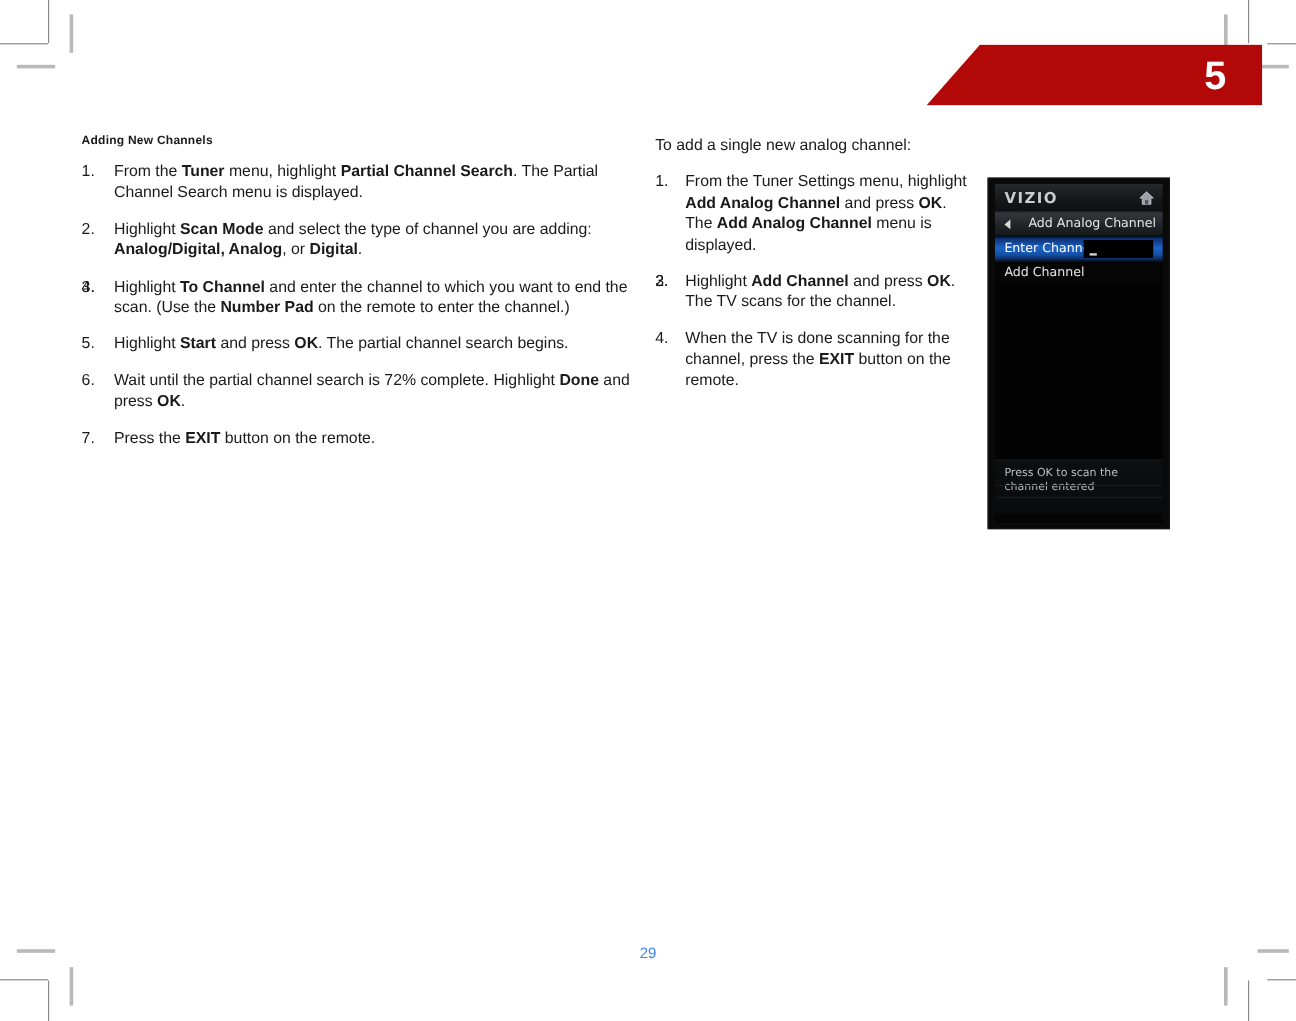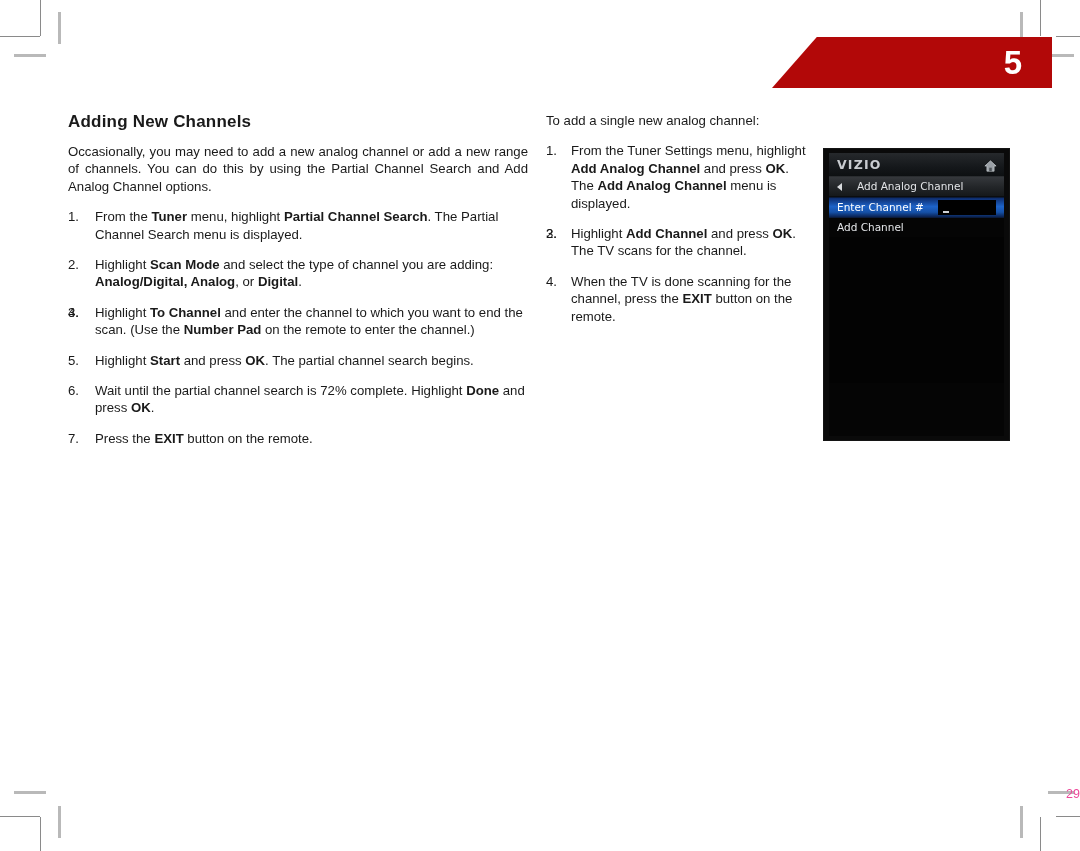--- a/index.html
+++ b/index.html
@@ -53,21 +53,21 @@
     width: 460px;
   }
   .col-right {
     position: absolute;
     left: 546px;
     top: 112px;
     width: 262px;
   }
 
   h2.section-title {
-    font-size: 17px;
+    font-size: 10px;
     font-weight: bold;
     margin: 0 0 11px 0;
     letter-spacing: .2px;
   }
   p.body-para {
     font-size: 13.2px;
     line-height: 17.4px;
     margin: 0 0 13px 0;
     text-align: justify;
   }
@@ -94,21 +94,21 @@
   }
   .col-right ol.steps > li { padding-left: 25px; margin-bottom: 13px; }
 
   b, .b { font-weight: bold; }
 
   
   .tv-shot {
     position: absolute;
     left: 823px;
     top: 148px;
-    width: 187px;
+    width: 152px;
     height: 293px;
     background: #0a0a0a;
     border: 1px solid #141414;
     box-sizing: border-box;
     overflow: hidden;
   }
   .tv-inner {
     position: absolute;
     left: 5px;
     top: 4px;
@@ -230,23 +230,23 @@
     height: 1px;
     background: #17191c;
   }
 
   
   .page-number {
     position: absolute;
     left: 0;
     right: 0;
     top: 787px;
-    text-align: right;
+    text-align: center;
     font-size: 12.5px;
-    color: #ec4899;
+    color: #3b82f6;
   }
 </style>
 </head>
 <body>
 
 <div class="cropmark thin" style="left:40px; top:0px; width:1px; height:36px;"></div>
 <div class="cropmark thin" style="left:0px; top:36px; width:40px; height:1px;"></div>
 <div class="cropmark pale" style="left:58px; top:12px; width:3px; height:32px;"></div>
 <div class="cropmark pale" style="left:14px; top:54px; width:32px; height:3px;"></div>
 
@@ -263,21 +263,20 @@
 <div class="cropmark thin" style="left:1040px; top:817px; width:1px; height:34px;"></div>
 <div class="cropmark thin" style="left:1056px; top:816px; width:24px; height:1px;"></div>
 <div class="cropmark pale" style="left:1020px; top:806px; width:3px; height:32px;"></div>
 <div class="cropmark pale" style="left:1048px; top:791px; width:26px; height:3px;"></div>
 
 <div class="chapter-banner"></div>
 <div class="chapter-number">5</div>
 
 <div class="col-left">
   <h2 class="section-title">Adding New Channels</h2>
-  <p class="body-para">Occasionally, you may need to add a new analog channel or add a new range of channels. You can do this by using the Partial Channel Search and Add Analog Channel options.</p>
   <ol class="steps">
       <li><span class="num">1.</span><span><span>From the </span><b>Tuner</b><span> menu, highlight </span><b>Partial Channel Search</b><span>. The Partial Channel Search menu is displayed.</span></span></li>
       <li><span class="num">2.</span><span><span>Highlight </span><b>Scan Mode</b><span> and select the type of channel you are adding: </span><b>Analog/Digital, Analog</b><span>, or </span><b>Digital</b><span>.</span></span></li>
       <li><span class="num">3.</span></li>
       <li><span class="num">4.</span><span><span>Highlight </span><b>To Channel</b><span> and enter the channel to which you want to end the scan. (Use the </span><b>Number Pad</b><span> on the remote to enter the channel.)</span></span></li>
       <li><span class="num">5.</span><span><span>Highlight </span><b>Start</b><span> and press </span><b>OK</b><span>. The partial channel search begins.</span></span></li>
       <li><span class="num">6.</span><span><span>Wait until the partial channel search is 72% complete. Highlight </span><b>Done</b><span> and press </span><b>OK</b><span>.</span></span></li>
       <li><span class="num">7.</span><span><span>Press the </span><b>EXIT</b><span> button on the remote.</span></span></li>
     </ol>
 </div>
@@ -316,17 +315,22 @@
         <div class="caret"></div>
       </div>
     </div>
 
     <div class="tv-row">
       <div class="label">Add Channel</div>
     </div>
 
     <div class="tv-body-fill"></div>
 
+    <div class="tv-footer">
+      <div class="hint">Press OK to scan the channel entered</div>
+      <div class="line" style="top:20px;"></div>
+      <div class="line" style="top:30px;"></div>
+    </div>
 
   </div>
 </div>
 
 <div class="page-number">29</div>
 
 </body></html>

